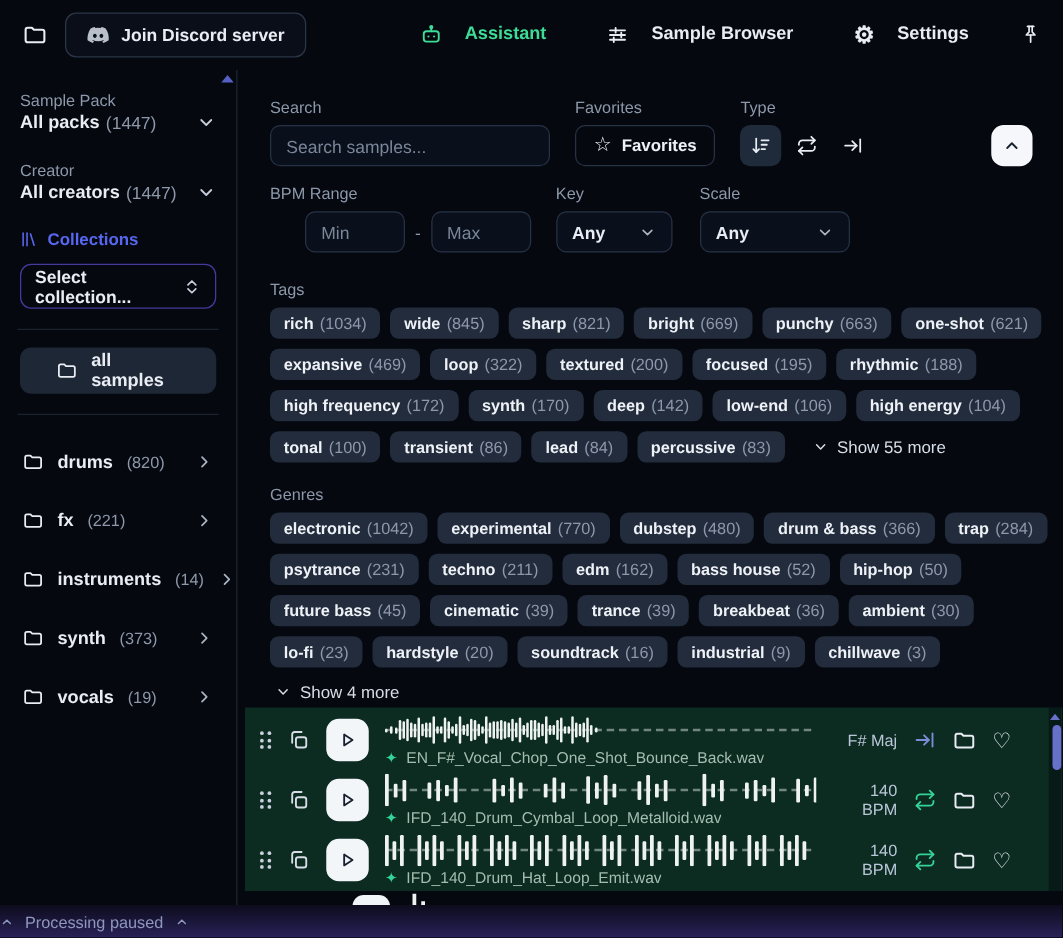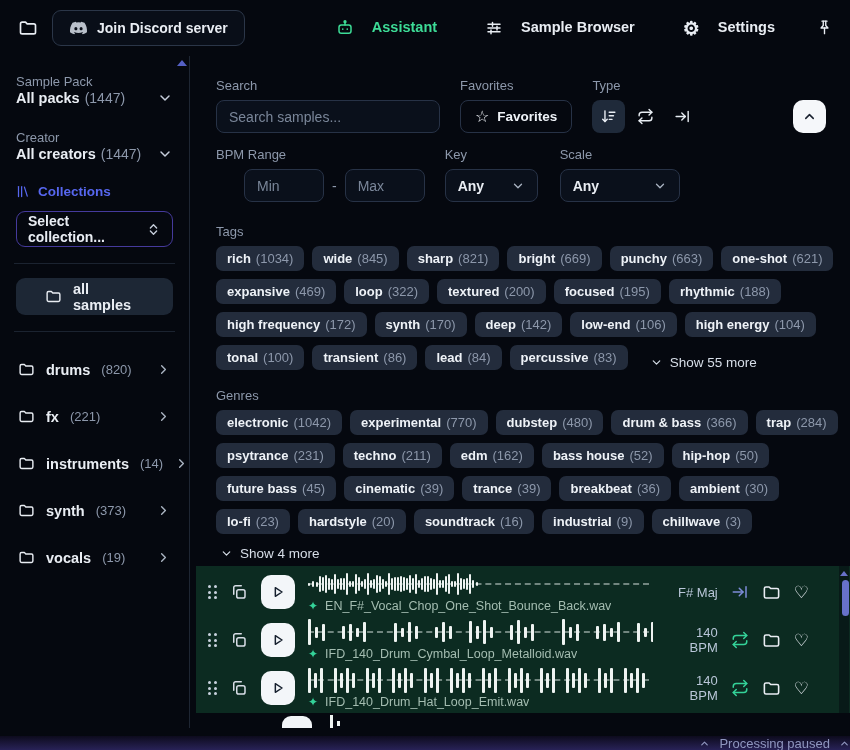--- a/index.html
+++ b/index.html
@@ -89,21 +89,21 @@
   .bpm-dash { color:#8d98ab; font-size:14px; }
   .dd { height:33px; background:#0a101b; border:1px solid #273246; border-radius:8px;
     display:flex; align-items:center; padding:0 12px; cursor:pointer; }
   .dd b { font-size:14px; }
   .dd .chev { color:#aab4c2; margin-left:auto; }
   .dd-key { width:93px; }
   .dd-scale { width:120px; }
 
   .chips-section { margin-top:22px; }
   .chip-rows { display:flex; flex-direction:column; gap:8px; }
-  .chip-row { display:flex; gap:8px; align-items:flex-end; }
+  .chip-row { display:flex; gap:8px; align-items:center; }
   .chip { display:inline-flex; align-items:center; gap:5px; padding:4px 11px; height:25px;
     background:#232c3c; border:none; border-radius:7px; color:#eef2f7; font-size:13px;
     font-weight:700; cursor:pointer; white-space:nowrap;
     font-family:"Liberation Sans","DejaVu Sans",sans-serif; }
   .chip .cnt { color:#8d98ab; font-weight:400; }
   .show-more { display:inline-flex; align-items:center; gap:7px; background:none; border:none;
     color:#d7dee8; font-size:13.5px; cursor:pointer; margin-left:14px;
     font-family:"Liberation Sans","DejaVu Sans",sans-serif; }
   .show-more.own-line { margin-left:4px; margin-top:12px; }
 
@@ -143,23 +143,23 @@
     border-radius:4px; background:#6771c9; cursor:grab; }
 
   .partial-strip { height:15px; background:#05080f; position:relative; overflow:hidden;
     margin-left:6px; }
   .p-play { position:absolute; left:86px; top:3px; width:30px; height:22px; border-radius:9px;
     background:#f2f5f8; }
   .p-bar1 { position:absolute; left:134px; top:2px; width:3px; height:13px; background:#eef3f1; }
   .p-bar2 { position:absolute; left:141px; top:8px; width:3px; height:5px; background:#eef3f1; }
 
   
-  .footer { height:14px; width:850px; position:absolute; left:0; bottom:0;
+  .footer { height:26px; width:850px; position:absolute; left:0; bottom:0;
     background:linear-gradient(180deg,#0d0b1d 0%,#282257 100%);
-    display:flex; align-items:center; justify-content:flex-end; gap:9px;
+    display:flex; align-items:center; justify-content:flex-start; gap:9px;
     color:#8f96bf; font-size:13px; cursor:pointer; }
 </style>
 </head>
 <body>
 
 <div class="topbar">
   <button class="tb-folder">
     <span>
       <svg width="20" height="20" viewBox="0 0 24 24" fill="none" stroke="currentColor" stroke-width="2" stroke-linejoin="round">
           <path d="M3 7a2 2 0 0 1 2-2h4l2 2h8a2 2 0 0 1 2 2v8a2 2 0 0 1-2 2H5a2 2 0 0 1-2-2z"></path>

